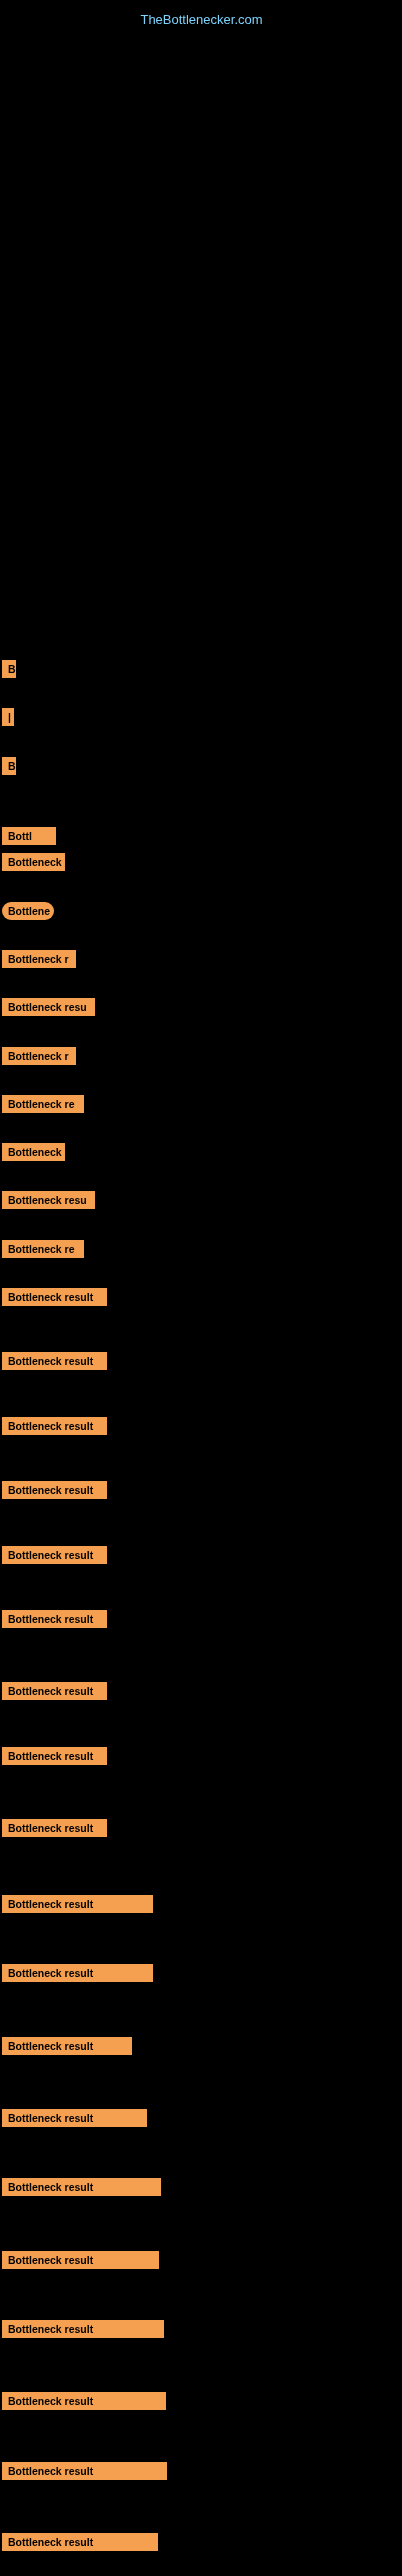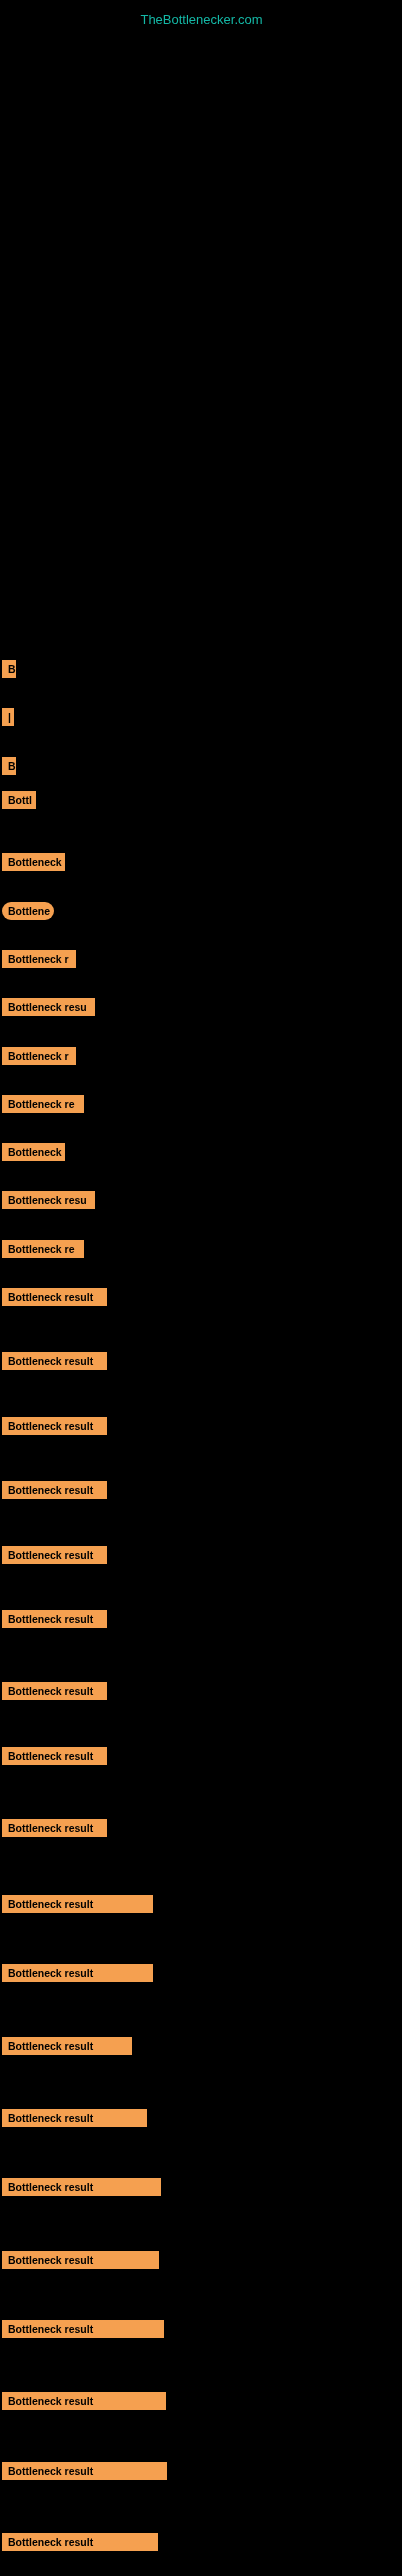--- a/index.html
+++ b/index.html
@@ -9,21 +9,21 @@
     }
     body {
       background-color: #000000;
       width: 403px;
       min-height: 2576px;
       font-family: Arial, sans-serif;
       position: relative;
       overflow-x: hidden;
     }
     .site-title {
-      color: #14b8a6;
+      color: #7dd3fc;
       font-size: 13px;
       text-align: center;
       padding: 8px 0;
       position: absolute;
       top: 4px;
       width: 100%;
     }
     .bottleneck-item {
       background-color: #f5a050;
       color: #000;
@@ -39,21 +39,21 @@
   </style>
 </head>
 <body>
 
 <span class="site-title">TheBottlenecker.com</span>
 
 <div id="items-container">
     <div class="bottleneck-item" style="top: 660px; width: 14.5px;">B</div>
     <div class="bottleneck-item" style="top: 708px; width: 8px;">|</div>
     <div class="bottleneck-item" style="top: 757px; width: 14.5px;">B</div>
-    <div class="bottleneck-item" style="top: 791px; width: 34px;">Bottl</div>
+    <div class="bottleneck-item" style="top: 827px; width: 54px;">Bottl</div>
     <div class="bottleneck-item" style="top: 853px; width: 63px;">Bottleneck</div>
     <div class="bottleneck-item" style="top: 902px; width: 52px; border-radius: 9px;">Bottlene</div>
     <div class="bottleneck-item" style="top: 950px; width: 74px;">Bottleneck r</div>
     <div class="bottleneck-item" style="top: 998px; width: 93px;">Bottleneck resu</div>
     <div class="bottleneck-item" style="top: 1047px; width: 74px;">Bottleneck r</div>
     <div class="bottleneck-item" style="top: 1095px; width: 82px;">Bottleneck re</div>
     <div class="bottleneck-item" style="top: 1143px; width: 63px;">Bottleneck</div>
     <div class="bottleneck-item" style="top: 1191px; width: 93px;">Bottleneck resu</div>
     <div class="bottleneck-item" style="top: 1240px; width: 82px;">Bottleneck re</div>
     <div class="bottleneck-item" style="top: 1288px; width: 105px;">Bottleneck result</div>

